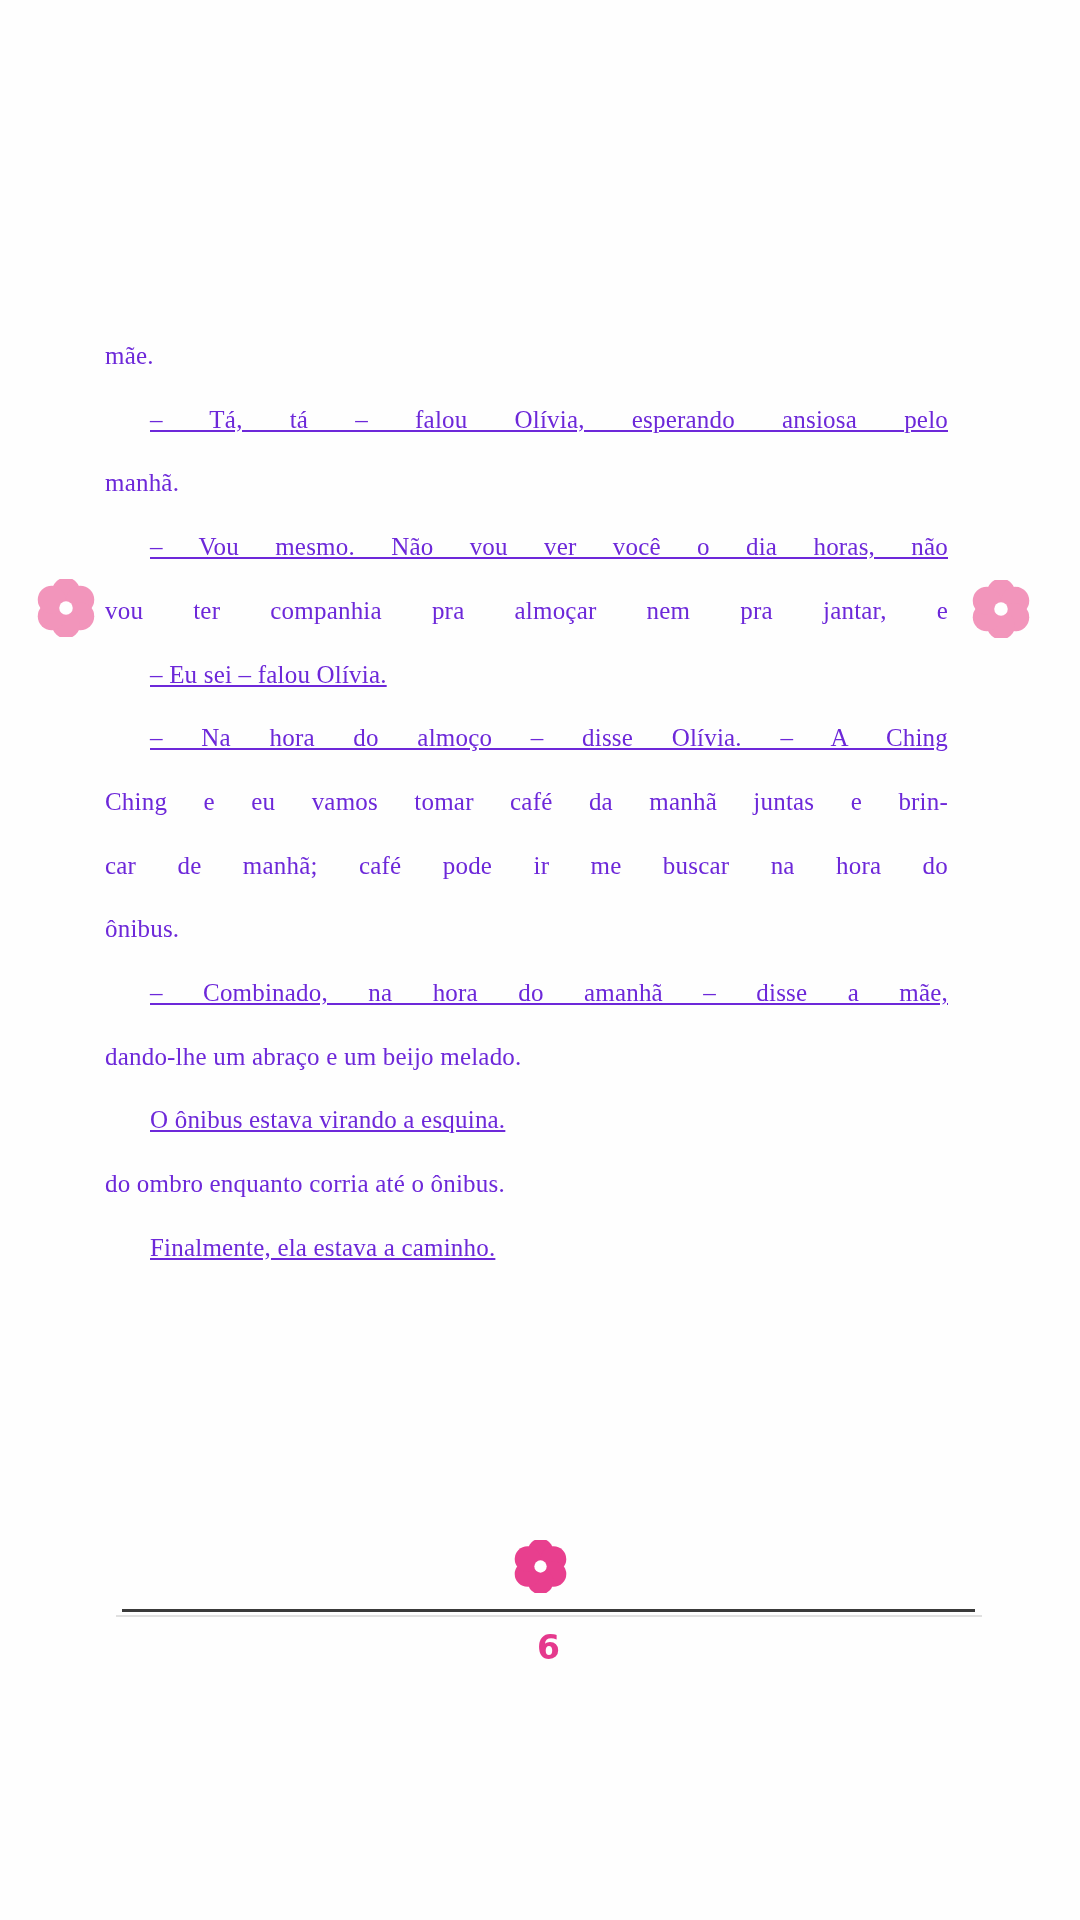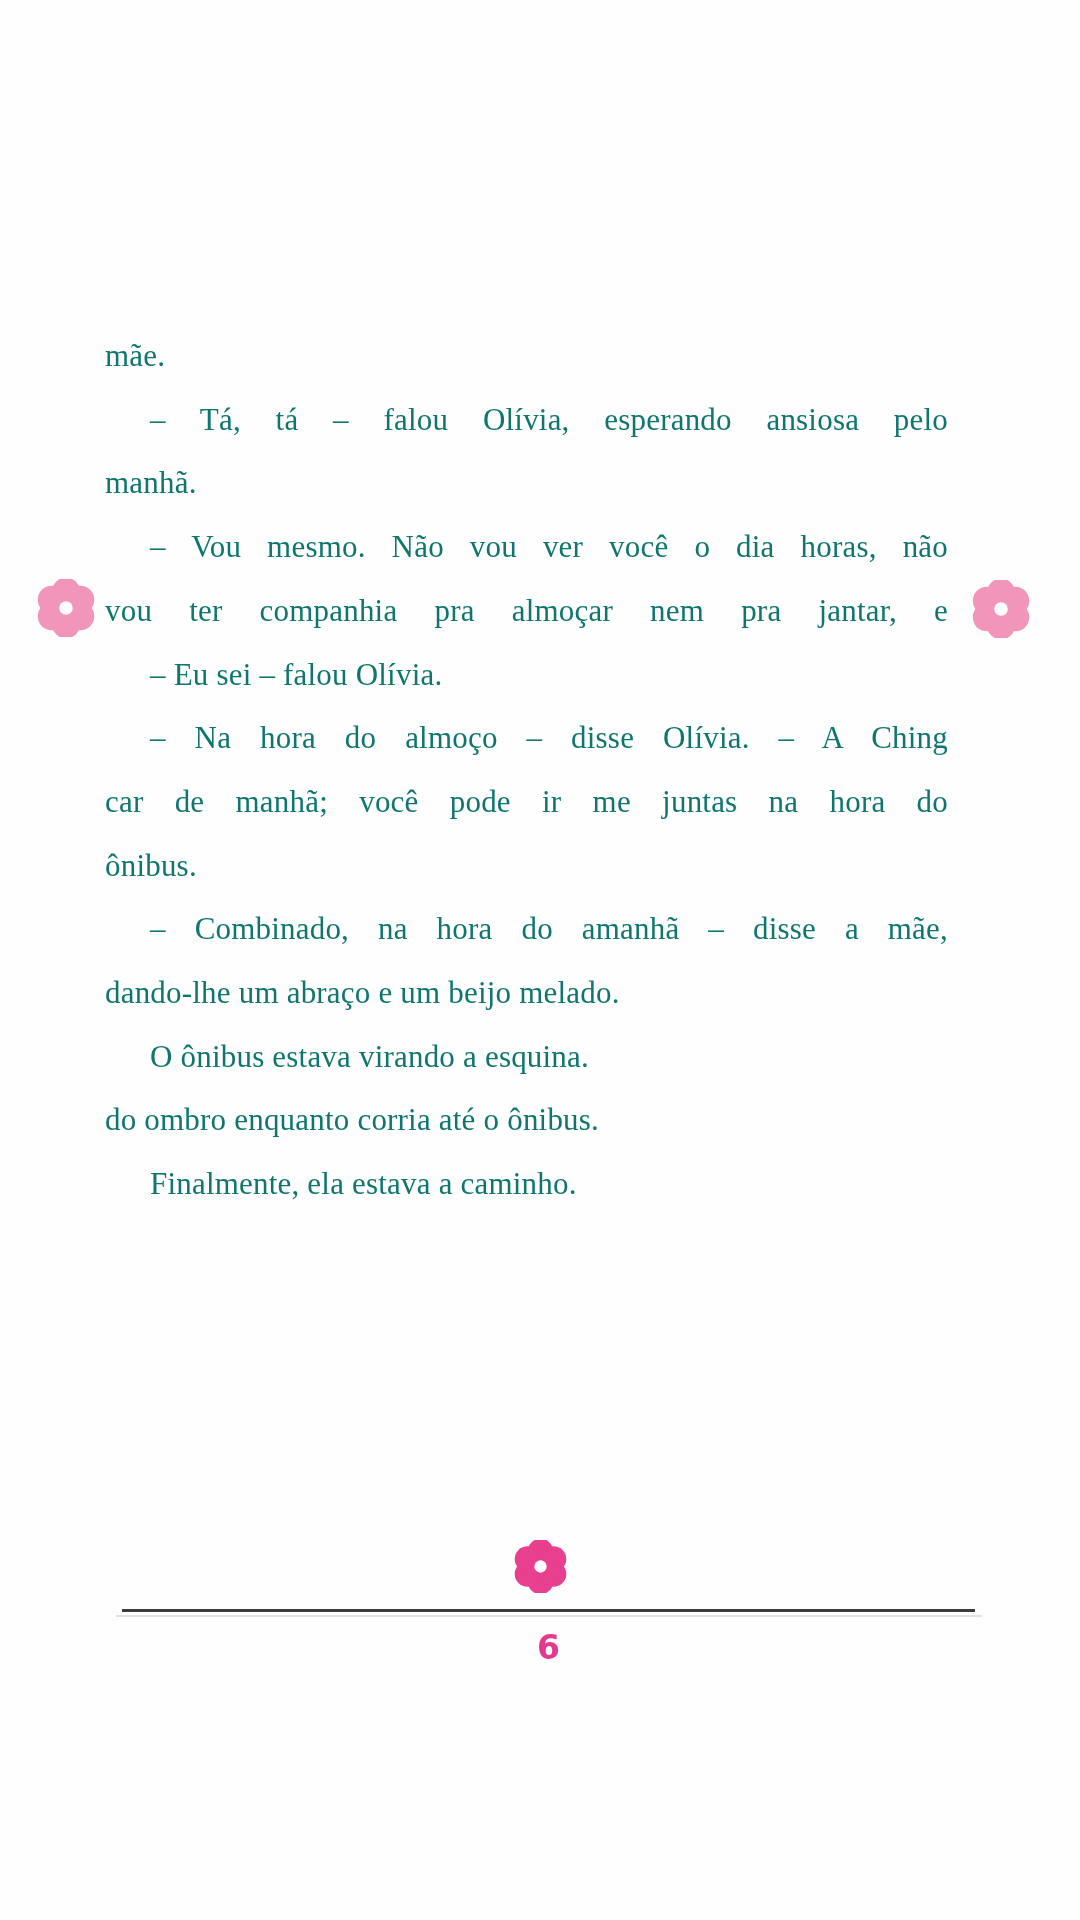--- a/index.html
+++ b/index.html
@@ -8,32 +8,32 @@
     width:1080px;height:1920px;
     background:#fefefe;
     margin:0 auto;
     overflow:hidden;
     font-family:"Liberation Serif", serif;
   }
   .text-block{
     position:absolute;
     left:105px; top:324px;
     width:843px;
-    font-size:31px;
+    font-size:25px;
     line-height:63.7px;
-    color:#0f766e;
+    color:#6d28d9;
     letter-spacing:0.2px;
   }
   .ln{white-space:nowrap;}
   .ln.just{
     white-space:normal;
     text-align:justify;
     text-align-last:justify;
   }
-  .ln.indent{padding-left:45px;}
+  .ln.indent{padding-left:45px;text-decoration:underline;}
   .flower{position:absolute;}
   .flower svg{display:block;width:100%;height:100%;}
   .flower-left{left:37px;top:579px;width:58px;height:58px;}
   .flower-right{left:972px;top:580px;width:58px;height:58px;}
   .flower-bottom{left:514px;top:1540px;width:53px;height:53px;}
   .footer-rule{
     position:absolute;
     left:122px;top:1609px;
     width:853px;height:3px;
     background:#3a3a3a;
@@ -61,21 +61,22 @@
 <div class="page">
 
   <div class="text-block">
     <div class="ln">mãe.</div>
     <div class="ln indent just">– Tá, tá – falou Olívia, esperando ansiosa pelo</div>
     <div class="ln">manhã.</div>
     <div class="ln indent just">– Vou mesmo. Não vou ver você o dia horas, não</div>
     <div class="ln just">vou ter companhia pra almoçar nem pra jantar, e</div>
     <div class="ln indent">– Eu sei – falou Olívia.</div>
     <div class="ln indent just">– Na hora do almoço – disse Olívia. – A Ching</div>
-    <div class="ln just">car de manhã; você pode ir me juntas na hora do</div>
+    <div class="ln just">Ching e eu vamos tomar café da manhã juntas e brin-</div>
+    <div class="ln just">car de manhã; café pode ir me buscar na hora do</div>
     <div class="ln">ônibus.</div>
     <div class="ln indent just">– Combinado, na hora do amanhã – disse a mãe,</div>
     <div class="ln">dando-lhe um abraço e um beijo melado.</div>
     <div class="ln indent">O ônibus estava virando a esquina.</div>
     <div class="ln">do ombro enquanto corria até o ônibus.</div>
     <div class="ln indent">Finalmente, ela estava a caminho.</div>
   </div>
 
   <div class="flower flower-left">
     <svg viewBox="-30 -30 60 60" xmlns="http://www.w3.org/2000/svg">

